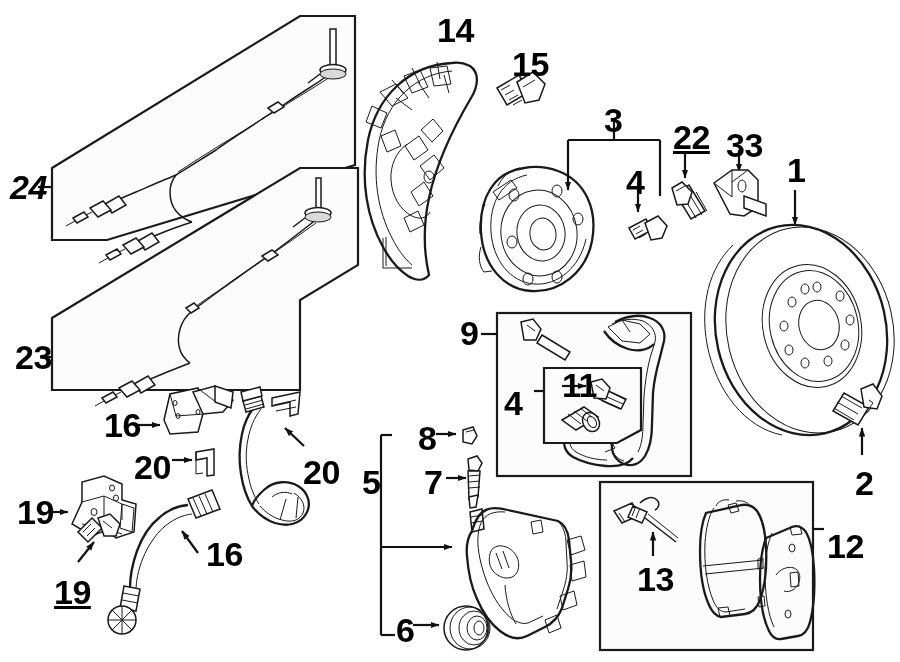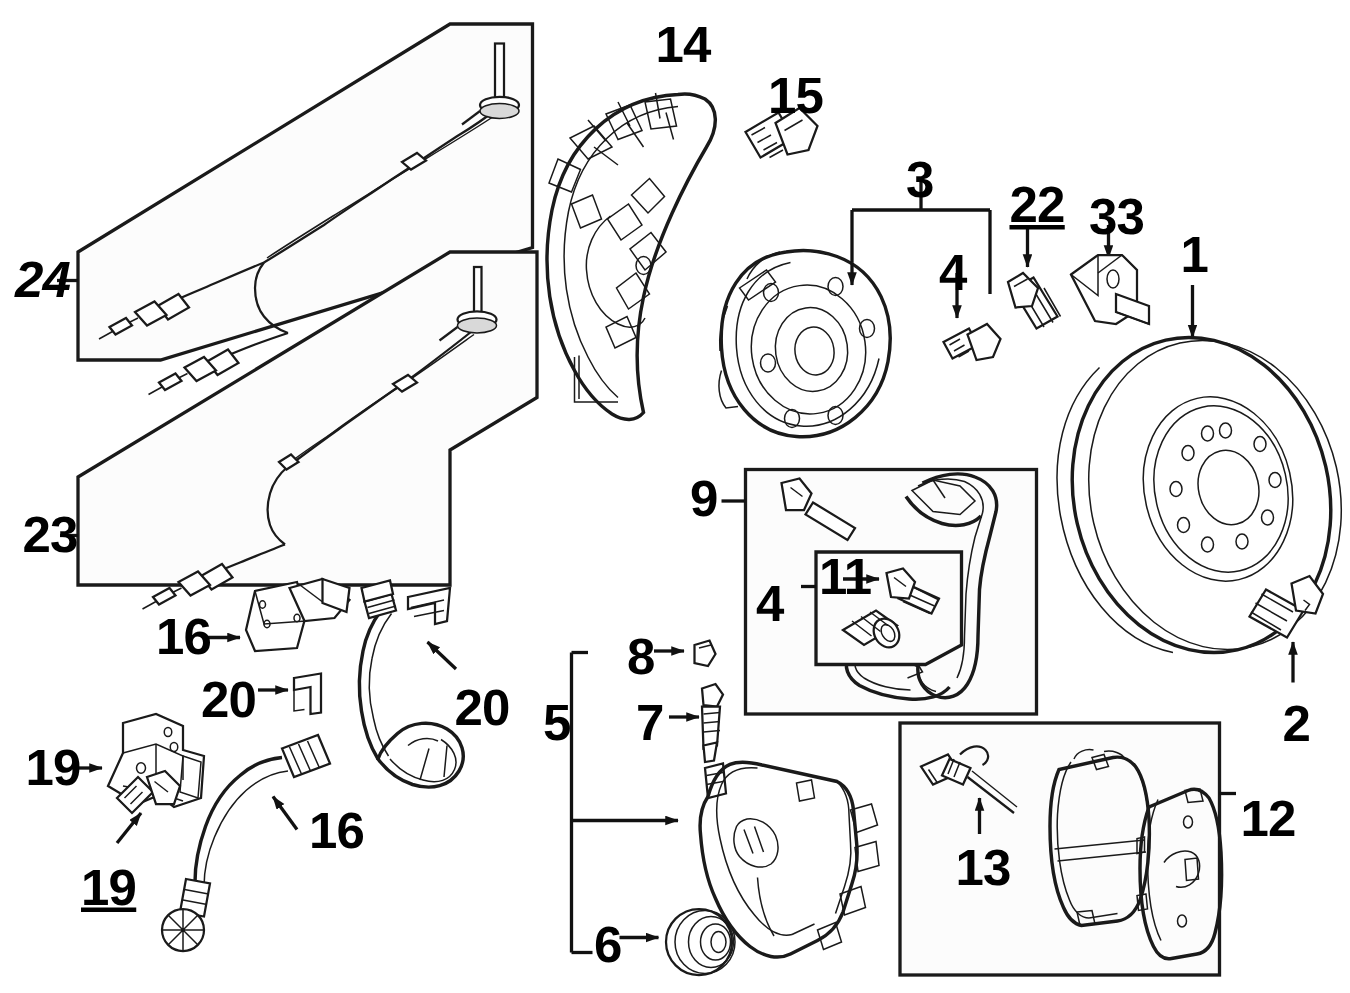--- a/index.html
+++ b/index.html
@@ -535,21 +535,21 @@
 <div class="callout" style="left:787px;top:153px;">1</div>
 <div class="callout" style="left:855px;top:466px;">2</div>
 <div class="callout" style="left:604px;top:103px;">3</div>
 <div class="callout" style="left:626px;top:165px;">4</div>
 <div class="callout" style="left:362px;top:465px;">5</div>
 <div class="callout" style="left:396px;top:613px;">6</div>
 <div class="callout" style="left:424px;top:465px;">7</div>
 <div class="callout" style="left:418px;top:421px;">8</div>
 <div class="callout" style="left:460px;top:316px;">9</div>
 <div class="callout" style="left:504px;top:386px;">4</div>
-<div class="callout" style="left:546px;top:368px;">11</div>
+<div class="callout" style="left:562px;top:368px;">11</div>
 <div class="callout" style="left:827px;top:529px;">12</div>
 <div class="callout" style="left:637px;top:562px;">13</div>
 <div class="callout" style="left:437px;top:13px;">14</div>
 <div class="callout" style="left:512px;top:47px;">15</div>
 <div class="callout" style="left:206px;top:537px;">16</div>
 <div class="callout" style="left:104px;top:408px;">16</div>
 <div class="callout" style="left:17px;top:495px;">19</div>
 <div class="callout" style="left:54px;top:575px;text-decoration:underline;">19</div>
 <div class="callout" style="left:134px;top:450px;">20</div>
 <div class="callout" style="left:303px;top:455px;">20</div>

